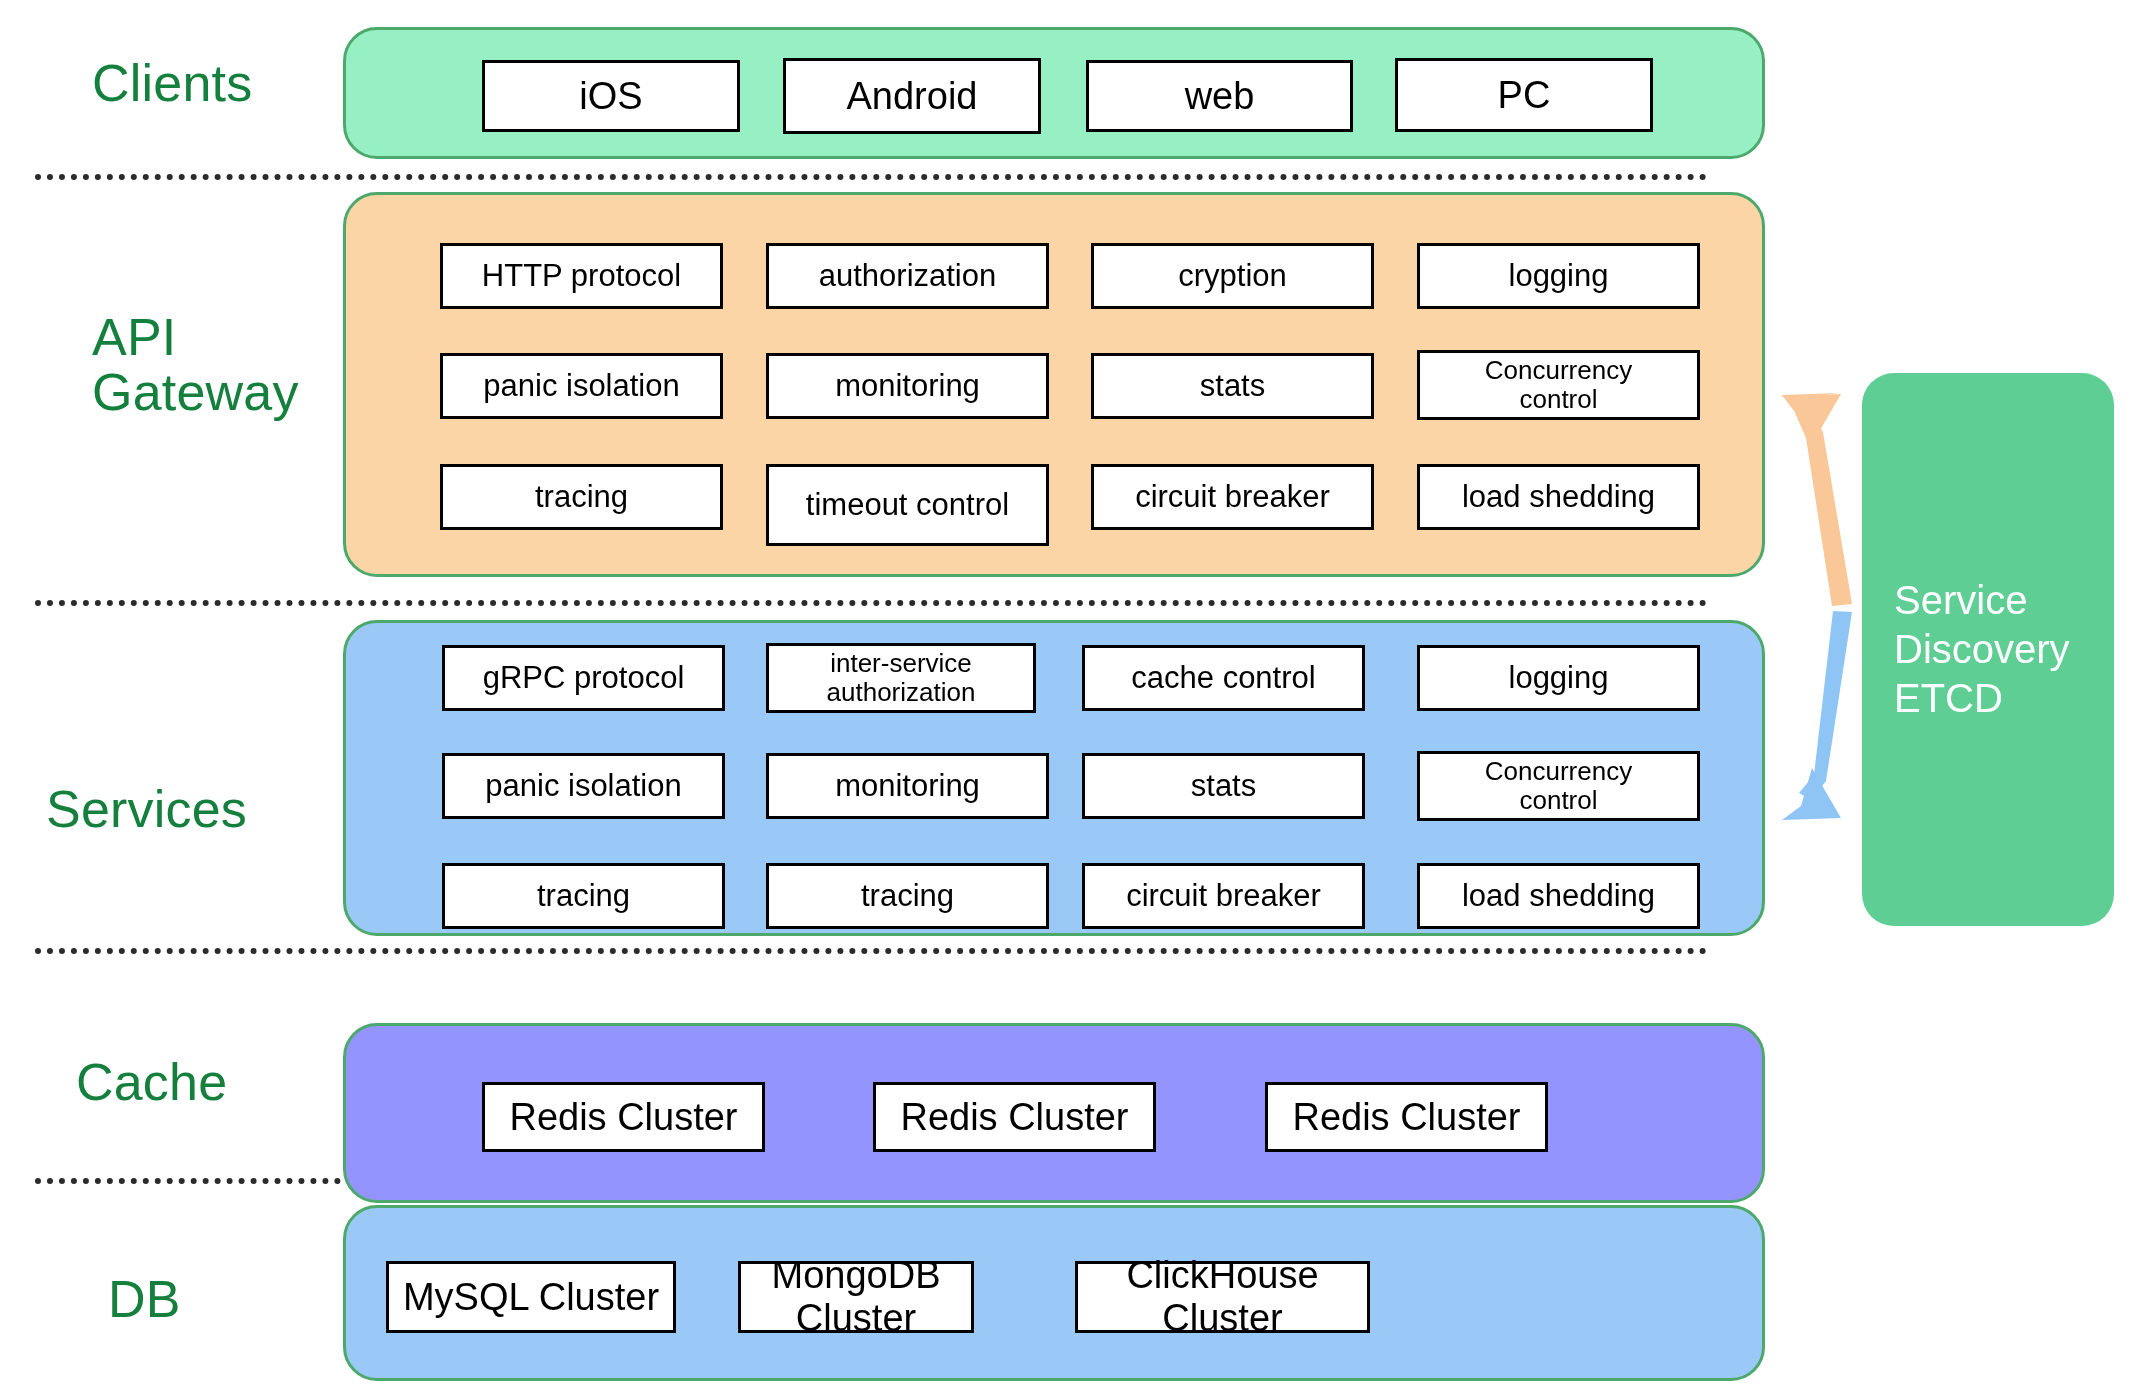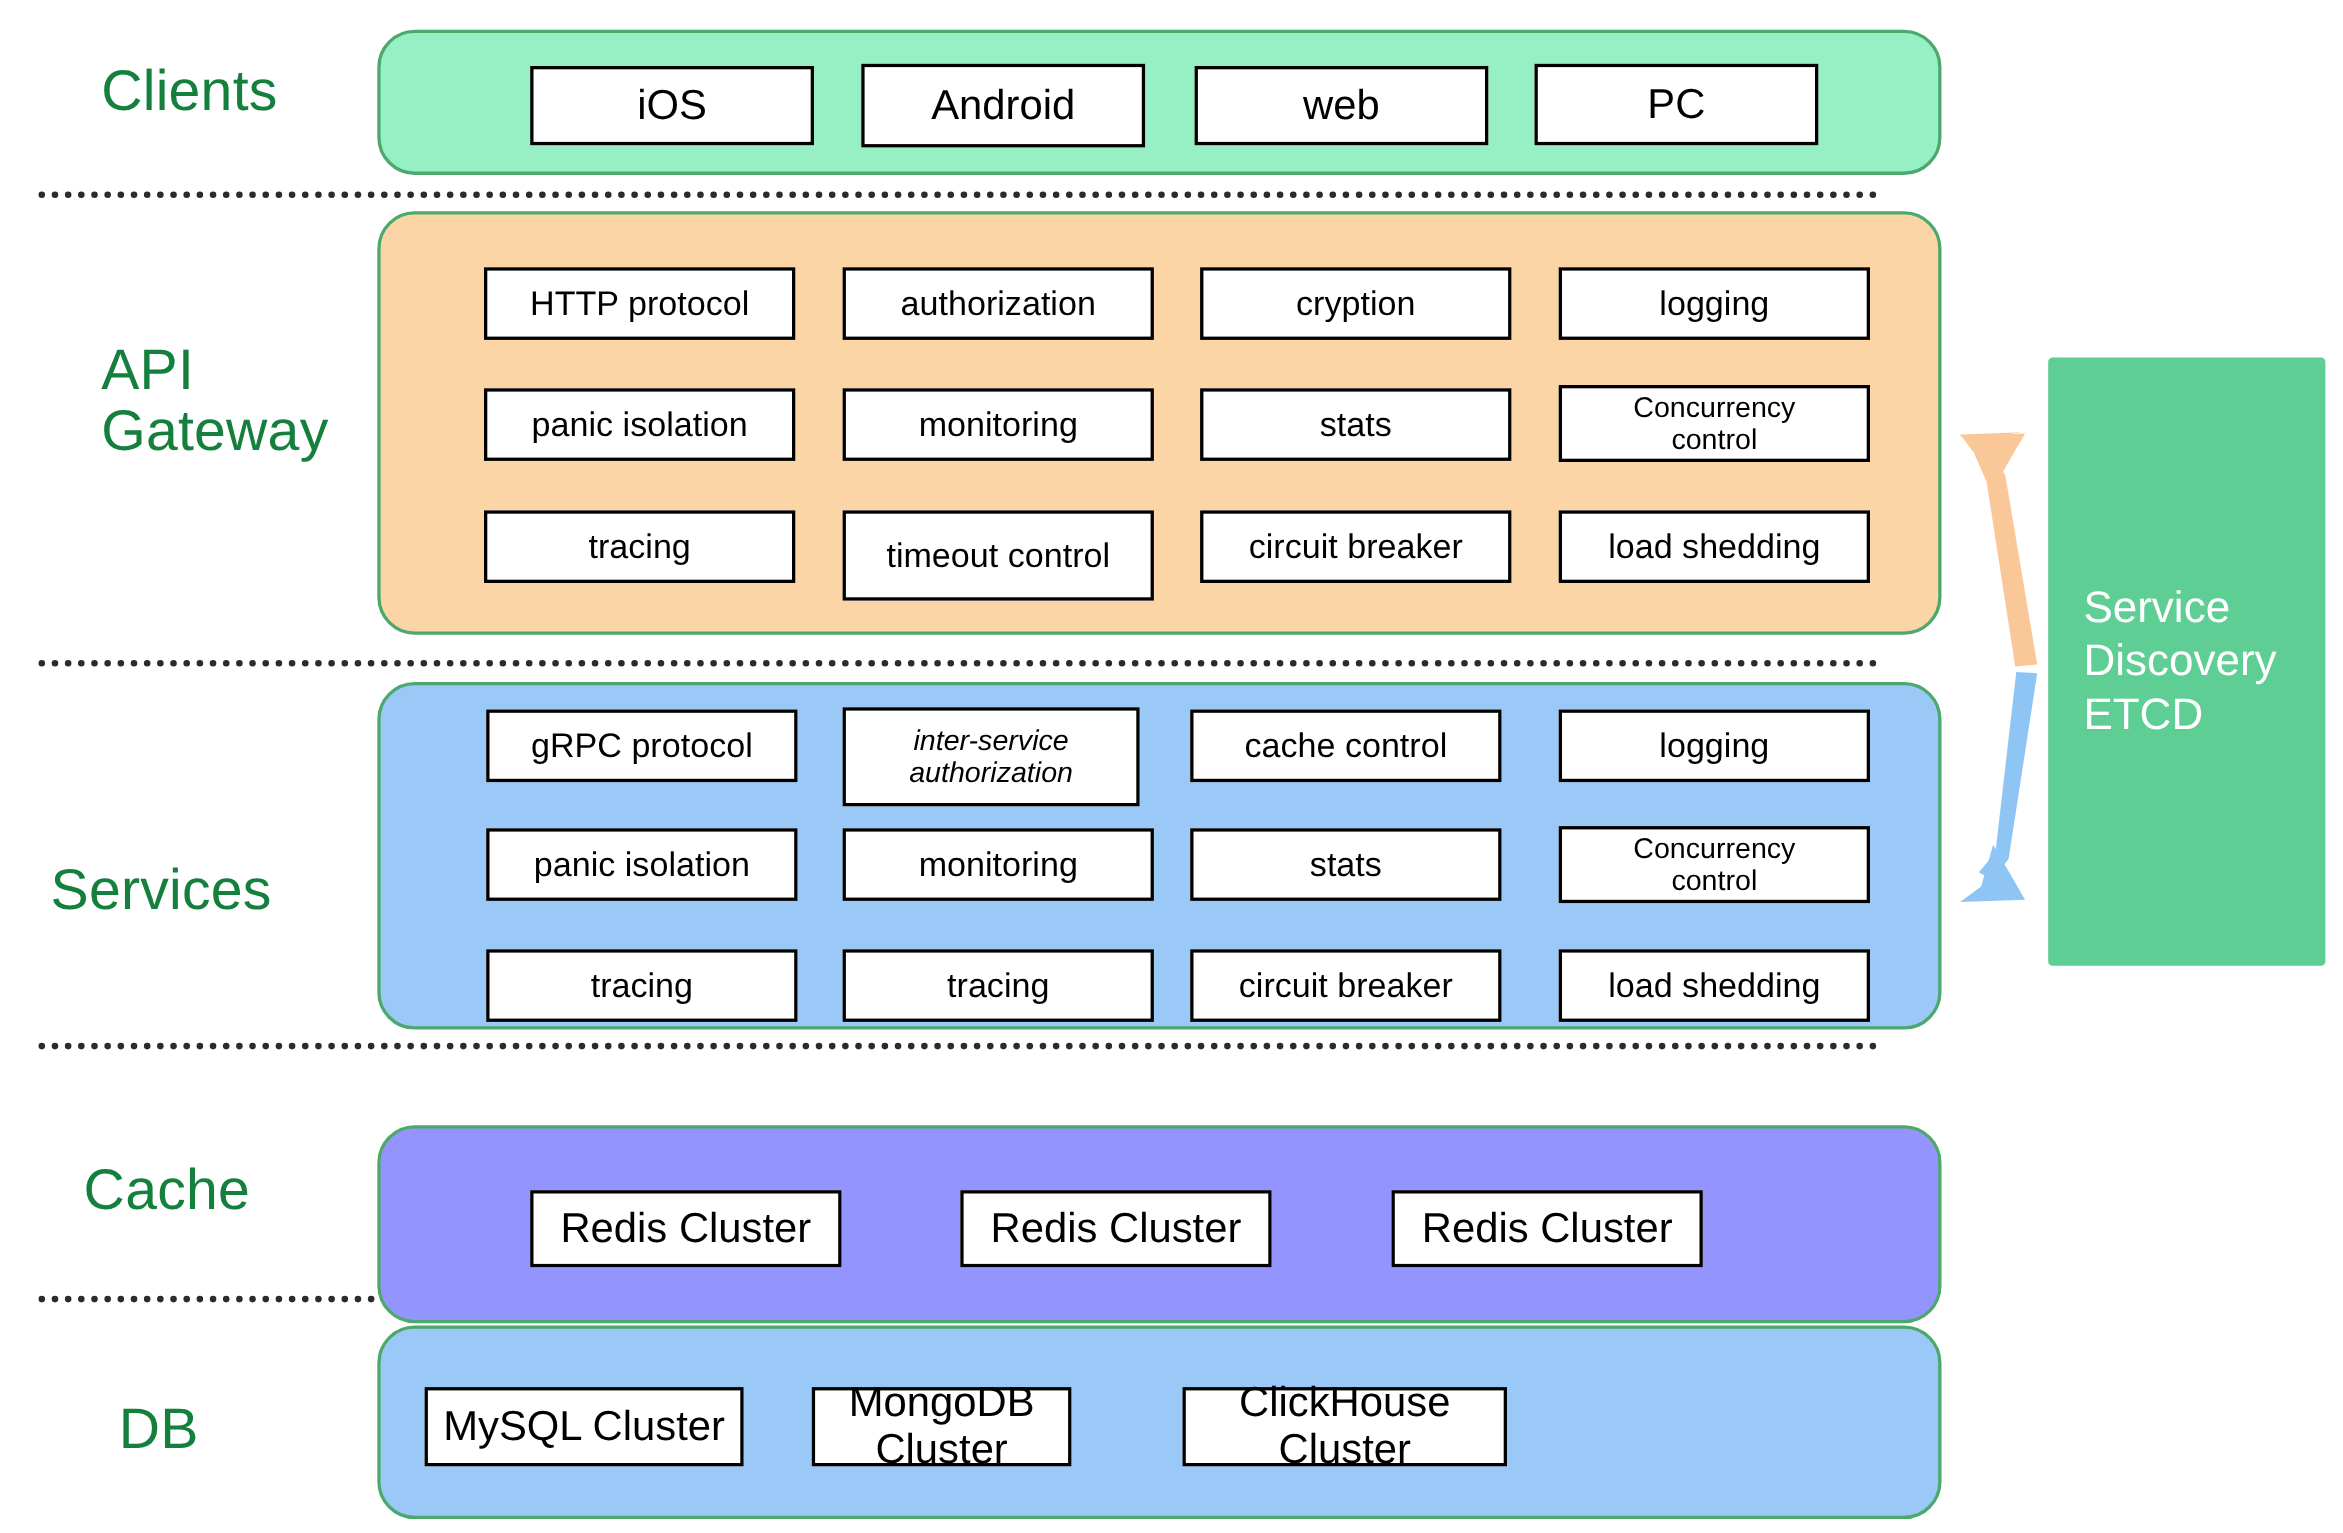--- a/index.html
+++ b/index.html
@@ -27,24 +27,24 @@
   
   .cell{position:absolute;background:#ffffff;border:3px solid #000000;
         box-sizing:border-box;display:flex;align-items:center;
         justify-content:center;text-align:center;color:#000000;
         font-family:"Liberation Sans",sans-serif;font-size:31px;
         line-height:1.12;padding:2px 6px;}
   .cell.two-line{font-size:26px;white-space:pre-line;}
   .cell.big{font-size:38px;}
 
   
-  #etcd{position:absolute;background:#5ECE95;border-radius:4px;
+  #etcd{position:absolute;background:#5ECE95;border-radius:32px;
         box-sizing:border-box;color:#ffffff;font-size:40px;line-height:1.22;
         font-family:"Liberation Sans",sans-serif;white-space:pre-line;
-        padding:0 0 0 32px;display:flex;align-items:center;}
+        padding:0 0 0 32px;display:flex;align-items:center;margin-top:48px;}
 
   
   #arrows{position:absolute;left:0;top:0;width:2130px;height:1394px;
           pointer-events:none;}
 </style>
 </head>
 <body>
 
 <div id="stage">
 
@@ -86,21 +86,21 @@
 
     <div class="cell" style="left:94px;top:269px;width:283px;height:66px;">tracing</div>
     <div class="cell" style="left:420px;top:269px;width:283px;height:82px;">timeout control</div>
     <div class="cell" style="left:745px;top:269px;width:283px;height:66px;">circuit breaker</div>
     <div class="cell" style="left:1071px;top:269px;width:283px;height:66px;">load shedding</div>
   </div>
 
   <div class="panel blue" style="left:343px;top:620px;width:1422px;height:316px;">
 
     <div class="cell" style="left:96px;top:22px;width:283px;height:66px;">gRPC protocol</div>
-    <div class="cell two-line" style="left:420px;top:20px;width:270px;height:90px;font-style:italic;">inter-service
+    <div class="cell two-line" style="left:420px;top:20px;width:270px;height:70px;">inter-service
 authorization</div>
     <div class="cell" style="left:736px;top:22px;width:283px;height:66px;">cache control</div>
     <div class="cell" style="left:1071px;top:22px;width:283px;height:66px;">logging</div>
 
     <div class="cell" style="left:96px;top:130px;width:283px;height:66px;">panic isolation</div>
     <div class="cell" style="left:420px;top:130px;width:283px;height:66px;">monitoring</div>
     <div class="cell" style="left:736px;top:130px;width:283px;height:66px;">stats</div>
     <div class="cell two-line" style="left:1071px;top:128px;width:283px;height:70px;">Concurrency
 control</div>
 

